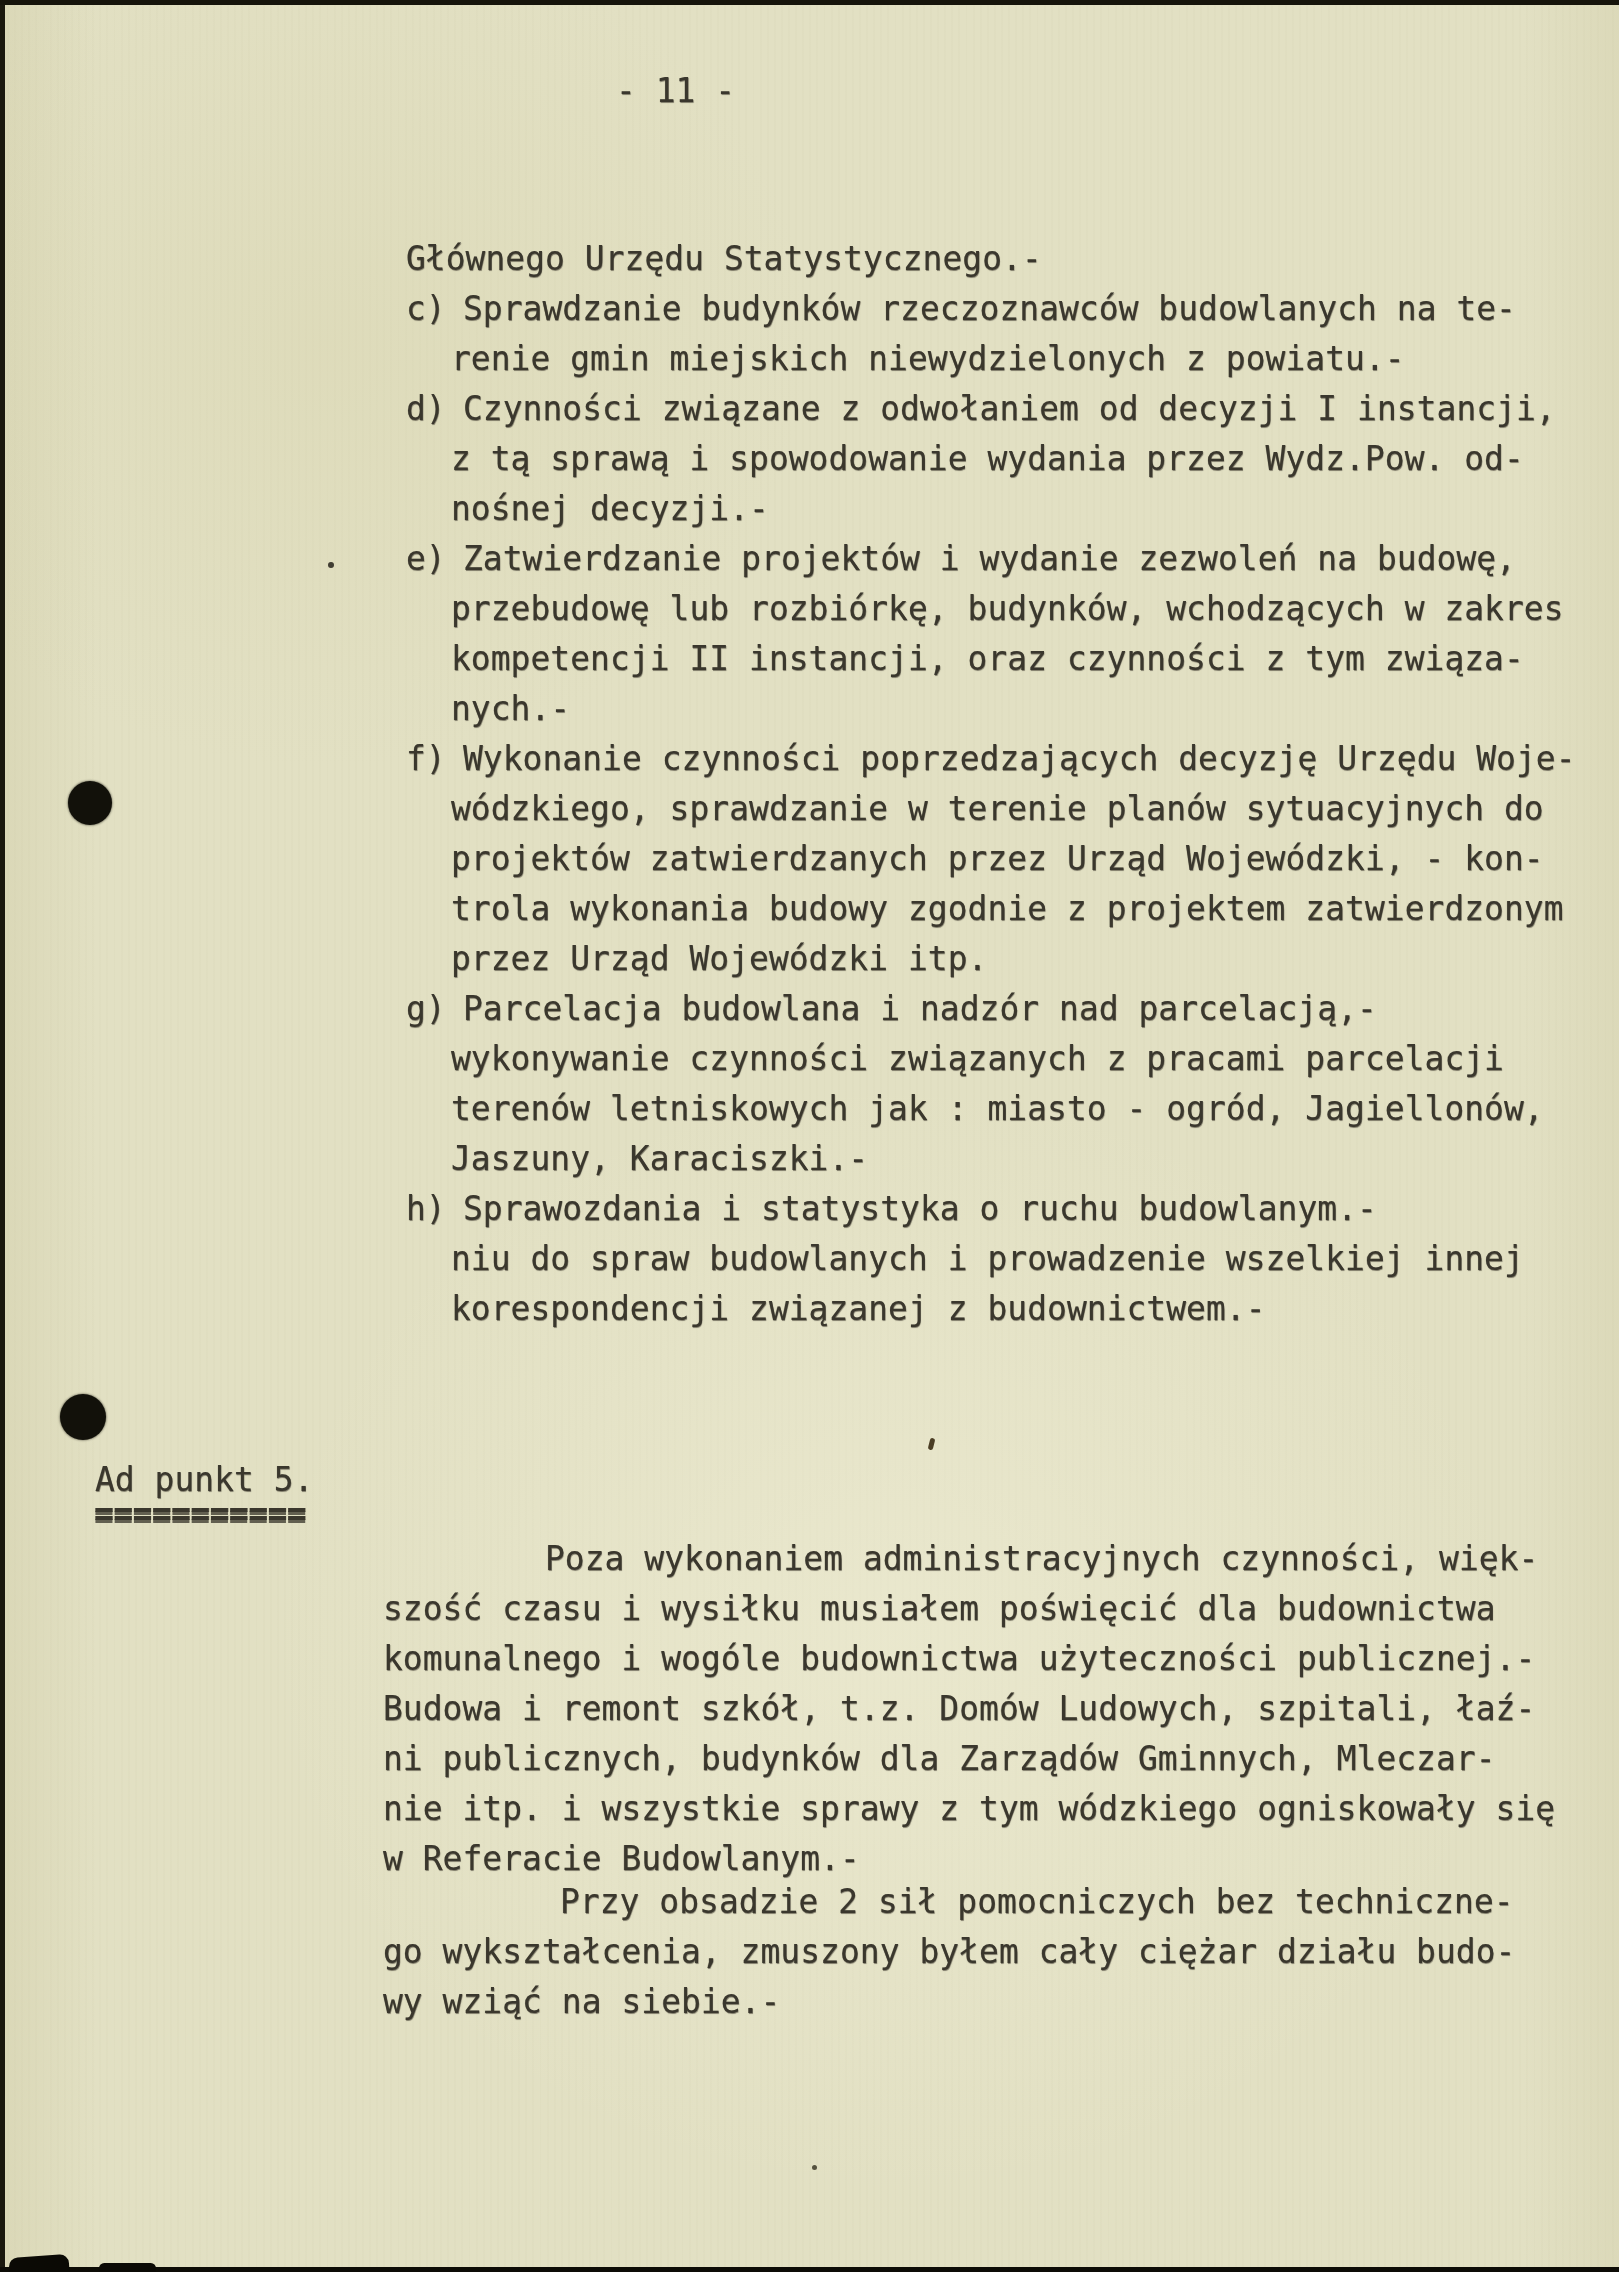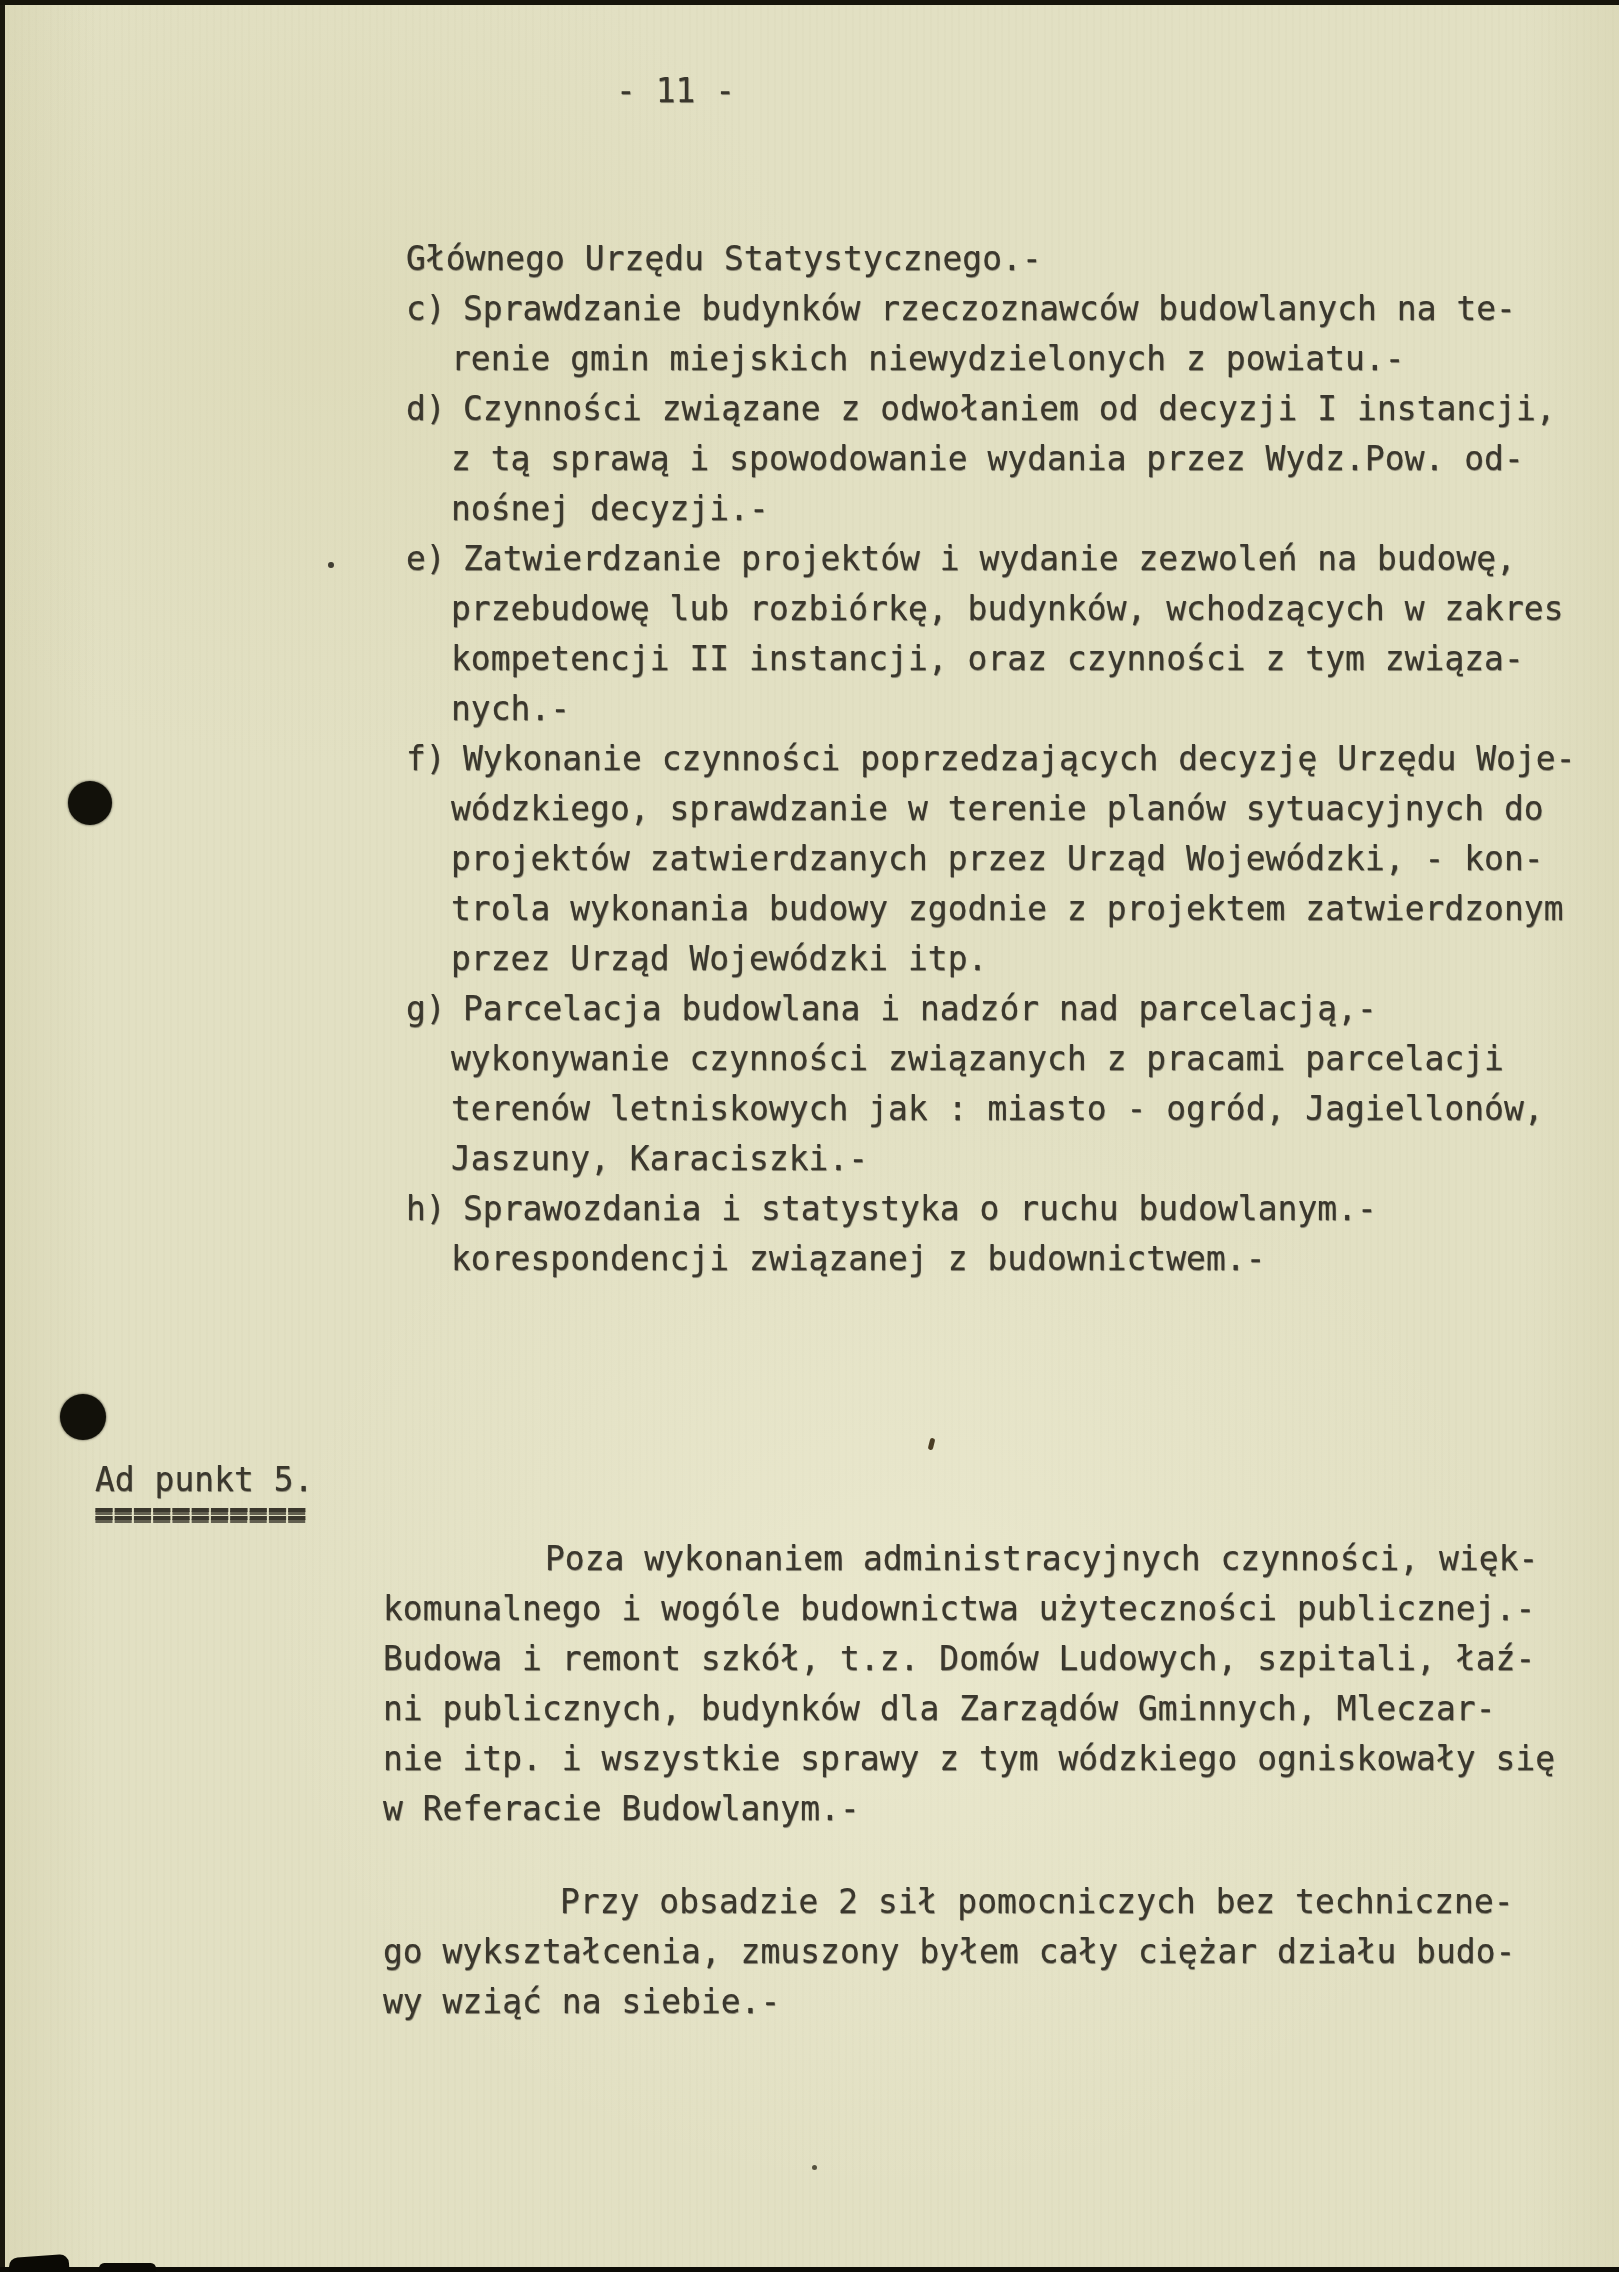--- a/index.html
+++ b/index.html
@@ -99,28 +99,30 @@
     <div class="line cont">trola wykonania budowy zgodnie z projektem zatwierdzonym</div>
     <div class="line cont">przez Urząd Wojewódzki itp.</div>
 
     <div class="line"><span class="lbl">g)</span><span>Parcelacja budowlana i nadzór nad parcelacją,-</span></div>
     <div class="line cont">wykonywanie czynności związanych z pracami parcelacji</div>
     <div class="line cont">terenów letniskowych jak : miasto - ogród, Jagiellonów,</div>
     <div class="line cont">Jaszuny, Karaciszki.-</div>
 
     <div class="line"><span class="lbl">h)</span><span>Sprawozdania i statystyka o ruchu budowlanym.-</span></div>
 
+    <div class="line cont">niu do spraw budowlanych i prowadzenie wszelkiej innej</div>
     <div class="line cont">korespondencji związanej z budownictwem.-</div>
   </div>
 
   <div class="typed heading">Ad punkt 5.</div>
   <div class="typed underline">===========</div>
 
   <div class="typed para1">
     <div class="line ind1">Poza wykonaniem administracyjnych czynności, więk-</div>
+    <div class="line">szość czasu i wysiłku musiałem poświęcić dla budownictwa</div>
     <div class="line">komunalnego i wogóle budownictwa użyteczności publicznej.-</div>
     <div class="line">Budowa i remont szkół, t.z. Domów Ludowych, szpitali, łaź-</div>
     <div class="line">ni publicznych, budynków dla Zarządów Gminnych, Mleczar-</div>
     <div class="line">nie itp. i wszystkie sprawy z tym wódzkiego ogniskowały się</div>
     <div class="line">w Referacie Budowlanym.-</div>
   </div>
 
   <div class="typed para2">
     <div class="line ind2">Przy obsadzie 2 sił pomocniczych bez techniczne-</div>
     <div class="line">go wykształcenia, zmuszony byłem cały ciężar działu budo-</div>

